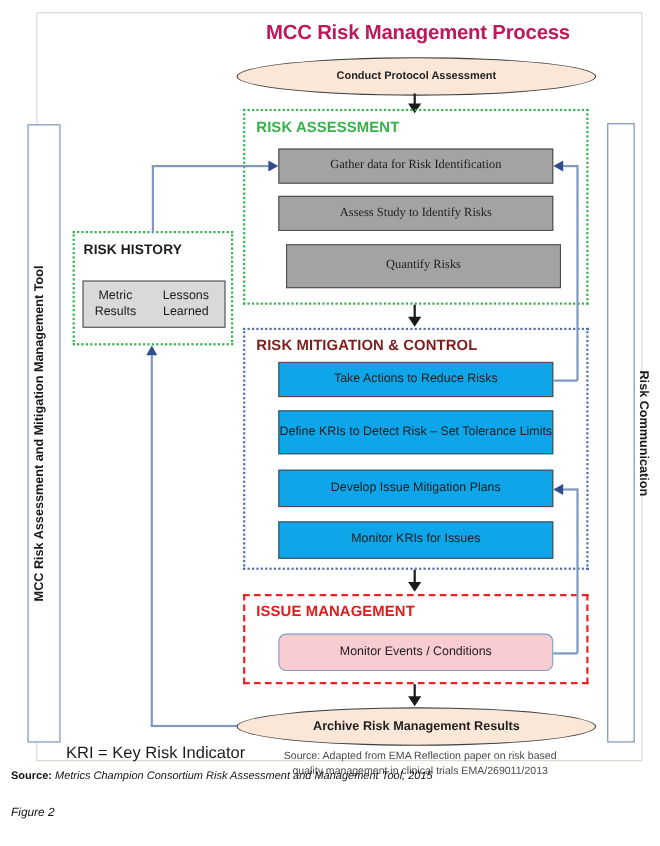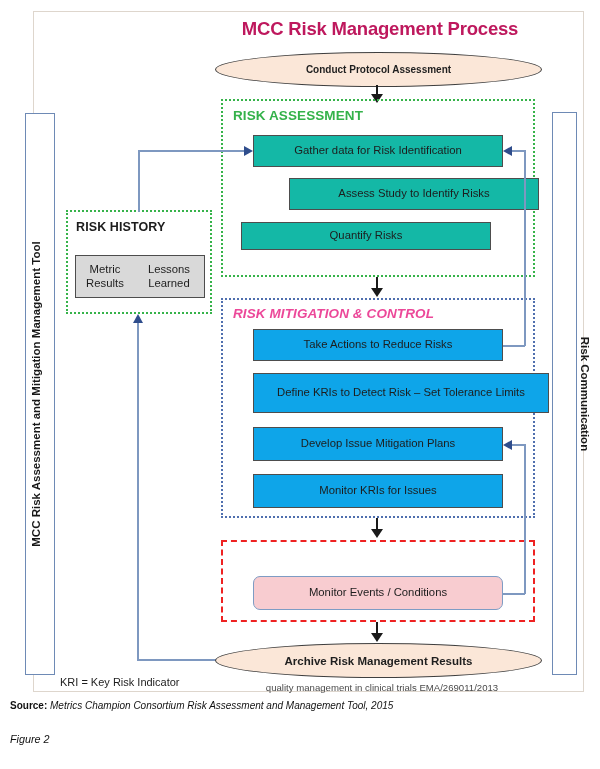--- a/index.html
+++ b/index.html
@@ -15,48 +15,48 @@
   .ell-bot{left:215px;top:643px;width:325px;height:33px;font-size:11.5px;font-weight:bold;}
 
   
   .grp{position:absolute;box-sizing:border-box;}
   .grp-green{border:2px dotted #36b34a;}
   .grp-blue{border:2px dotted #4f6fae;}
   .grp-red{border:2px dashed #ee2222;}
 
   .grp-label{position:absolute;font-size:13.5px;font-weight:bold;letter-spacing:.1px;}
   .lbl-green{color:#34b24a;}
-  .lbl-blue{color:#ec4899;font-style:italic;}
+  .lbl-blue{color:#7f1d1d;}
   .lbl-red{color:#e01b1b;}
   .lbl-dark{color:#1c1c1c;font-size:12.5px;}
 
   
   .box{position:absolute;box-sizing:border-box;display:flex;align-items:center;justify-content:center;text-align:center;line-height:1.2;color:#1d1d1d;font-size:11.3px;}
-  .box-green{background:#14b8a6;border:1.6px solid #4d4d4d;}
+  .box-green{background:#a3a3a3;border:1.6px solid #4d4d4d;font-family:Liberation Serif, serif;}
   .box-blue{background:#0ea5e9;border:1.6px solid #4d4d4d;}
   .box-grey{background:#d9d9d9;border:1.6px solid #4d4d4d;}
   .box-pink{background:#f8ccd0;border:1.4px solid #7e9cc4;border-radius:7px;}
 
   
   .sidebar{position:absolute;box-sizing:border-box;border:1.3px solid #6e8ab5;background:#fff;}
   .vtext{position:absolute;white-space:nowrap;font-size:11.5px;font-weight:bold;color:#181818;transform-origin:center center;}
   .vtext.up{transform:rotate(-90deg);}
   .vtext.down{transform:rotate(90deg);}
 
   
   .ln{position:absolute;background:#7e98c0;}
   .ln-h{height:1.6px;}
   .ln-v{width:1.6px;}
 
   .arrow-dn{position:absolute;width:0;height:0;border-left:6px solid transparent;border-right:6px solid transparent;border-top:9px solid #1a1a1a;}
   .arrow-rt{position:absolute;width:0;height:0;border-top:5.5px solid transparent;border-bottom:5.5px solid transparent;border-left:9px solid #2f4d8c;}
   .arrow-lf{position:absolute;width:0;height:0;border-top:5.5px solid transparent;border-bottom:5.5px solid transparent;border-right:9px solid #2f4d8c;}
   .arrow-up{position:absolute;width:0;height:0;border-left:5.5px solid transparent;border-right:5.5px solid transparent;border-bottom:9px solid #2f4d8c;}
 
-  .kri{position:absolute;left:60px;top:676px;font-size:11px;color:#1d1d1d;}
+  .kri{position:absolute;left:60px;top:676px;font-size:15px;color:#1d1d1d;}
   .srcnote{position:absolute;left:232px;top:681px;width:300px;text-align:center;font-size:9.6px;color:#4a4a4a;line-height:1.45;}
 
   .footsrc{position:absolute;left:10px;top:700px;font-size:10px;color:#111;}
   .footsrc b{font-weight:bold;}
   .footsrc i{font-style:italic;}
   .figlbl{position:absolute;left:10px;top:733px;font-size:10.8px;font-style:italic;color:#111;}
 </style>
 </head>
 <body>
 
@@ -74,22 +74,22 @@
   <div class="sidebar" style="left:25px;top:113px;width:30px;height:562px;"></div>
   <div class="vtext up" style="left:-129px;top:388px;width:330px;text-align:center;">MCC Risk Assessment and Mitigation Management Tool</div>
 
   <div class="sidebar" style="left:552px;top:112px;width:25px;height:563px;"></div>
   <div class="vtext down" style="left:490px;top:388px;width:190px;text-align:center;">Risk Communication</div>
 
   <div class="grp grp-green" style="left:221px;top:99px;width:314px;height:178px;"></div>
   <div class="grp-label lbl-green" style="left:233px;top:108px;">RISK ASSESSMENT</div>
 
   <div class="box box-green" style="left:253px;top:135px;width:250px;height:32px;">Gather data for Risk Identification</div>
-  <div class="box box-green" style="left:253px;top:178px;width:250px;height:32px;margin-left:36px;">Assess Study to Identify Risks</div>
-  <div class="box box-green" style="left:241px;top:222px;width:250px;height:28px;">Quantify Risks</div>
+  <div class="box box-green" style="left:253px;top:178px;width:250px;height:32px;">Assess Study to Identify Risks</div>
+  <div class="box box-green" style="left:260px;top:222px;width:250px;height:40px;">Quantify Risks</div>
 
   <div class="ln ln-v" style="left:376px;top:277px;height:13px;background:#1a1a1a;"></div>
   <div class="arrow-dn" style="left:371px;top:288px;"></div>
 
   <div class="grp grp-green" style="left:66px;top:210px;width:146px;height:104px;"></div>
   <div class="grp-label lbl-dark" style="left:76px;top:220px;">RISK HISTORY</div>
   <div class="box box-grey" style="left:75px;top:255px;width:130px;height:43px;flex-direction:row;">
     <span>Metric Results</span>
     <span>Lessons Learned</span>
   </div>
@@ -99,47 +99,49 @@
   <div class="arrow-rt" style="left:244px;top:145.5px;"></div>
 
   <div class="ln ln-h" style="left:137px;top:659px;width:100px;"></div>
   <div class="ln ln-v" style="left:137px;top:323px;height:337px;"></div>
   <div class="arrow-up" style="left:133px;top:314px;"></div>
 
   <div class="grp grp-blue" style="left:221px;top:298px;width:314px;height:220px;"></div>
   <div class="grp-label lbl-blue" style="left:233px;top:306px;">RISK MITIGATION &amp; CONTROL</div>
 
   <div class="box box-blue" style="left:253px;top:329px;width:250px;height:32px;">Take Actions to Reduce Risks</div>
-  <div class="box box-blue" style="left:253px;top:373px;width:296px;height:40px;">Define KRIs to Detect Risk – Set Tolerance Limits</div>
+  <div class="box box-blue" style="left:253px;top:373px;width:250px;height:40px;">Define KRIs to Detect Risk – Set Tolerance Limits</div>
   <div class="box box-blue" style="left:253px;top:427px;width:250px;height:34px;">Develop Issue Mitigation Plans</div>
   <div class="box box-blue" style="left:253px;top:474px;width:250px;height:34px;">Monitor KRIs for Issues</div>
 
   <div class="ln ln-h" style="left:503px;top:345px;width:22px;"></div>
   <div class="ln ln-v" style="left:524px;top:150px;height:196px;"></div>
   <div class="ln ln-h" style="left:512px;top:150px;width:13px;"></div>
   <div class="arrow-lf" style="left:503px;top:145.5px;"></div>
 
   <div class="ln ln-v" style="left:376px;top:518px;height:13px;background:#1a1a1a;"></div>
   <div class="arrow-dn" style="left:371px;top:529px;"></div>
 
   <div class="grp grp-red" style="left:221px;top:540px;width:314px;height:82px;"></div>
+  <div class="grp-label lbl-red" style="left:233px;top:548px;">ISSUE MANAGEMENT</div>
   <div class="box box-pink" style="left:253px;top:576px;width:250px;height:34px;">Monitor Events / Conditions</div>
 
   <div class="ln ln-h" style="left:503px;top:593px;width:22px;"></div>
   <div class="ln ln-v" style="left:524px;top:444px;height:150px;"></div>
   <div class="ln ln-h" style="left:512px;top:444px;width:13px;"></div>
   <div class="arrow-lf" style="left:503px;top:439.5px;"></div>
 
   <div class="ln ln-v" style="left:376px;top:622px;height:13px;background:#1a1a1a;"></div>
   <div class="arrow-dn" style="left:371px;top:633px;"></div>
 
   <div class="ellipse ell-bot">Archive Risk Management Results</div>
 
   <div class="kri">KRI = Key Risk Indicator</div>
   <div class="srcnote">
+    <div>Source: Adapted from EMA Reflection paper on risk based</div>
     <div>quality management in clinical trials EMA/269011/2013</div>
   </div>
 
   <div class="footsrc">
     <b>Source:</b>
     <i>Metrics Champion Consortium Risk Assessment and Management Tool, 2015</i>
   </div>
   <div class="figlbl">Figure 2</div>
 
 </div>

